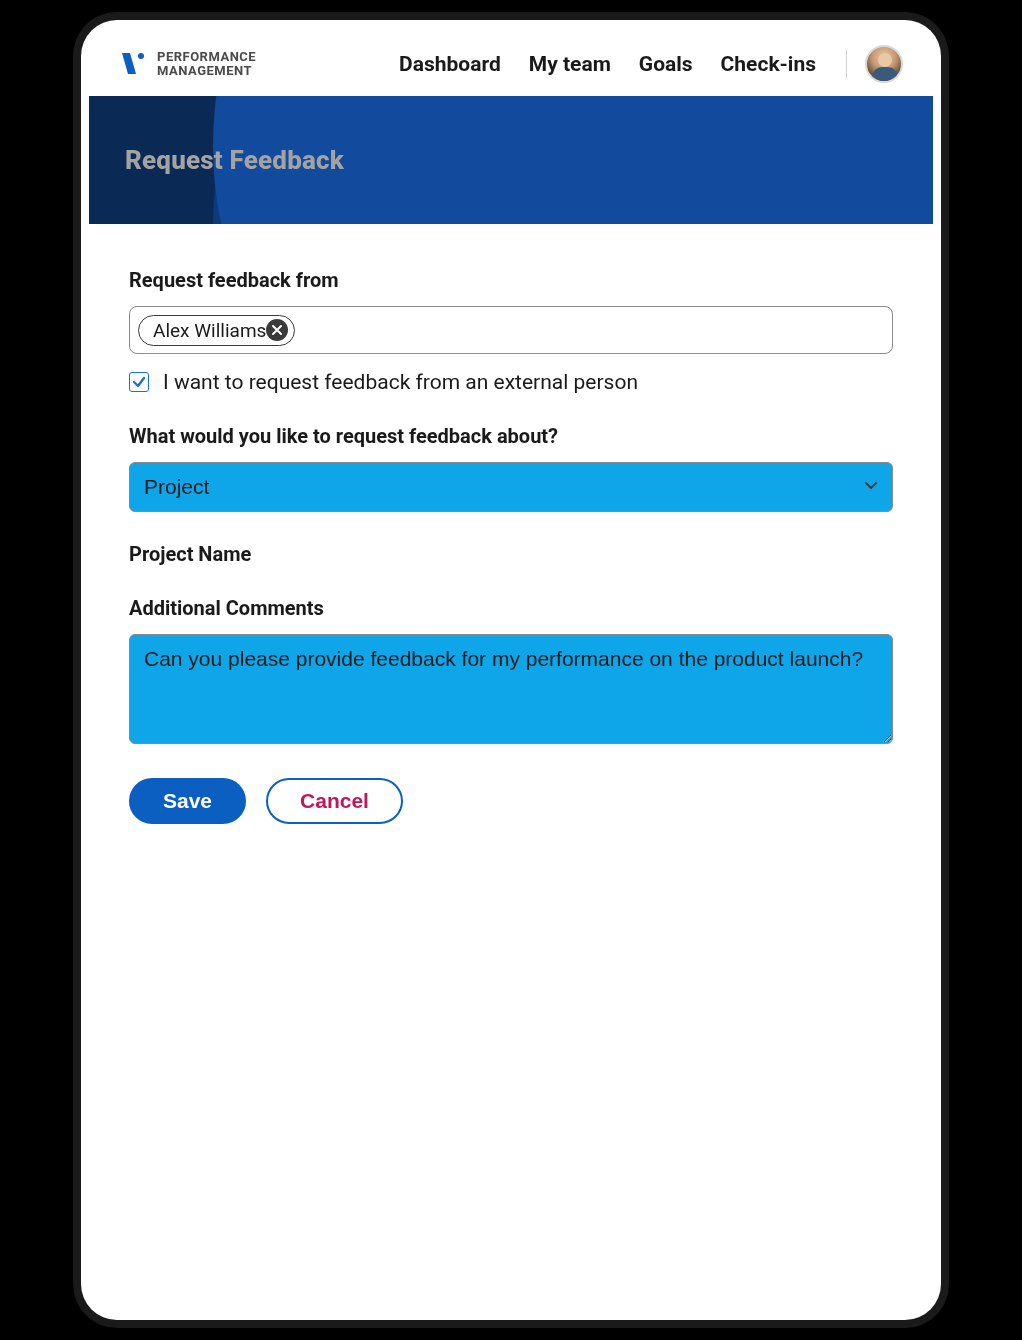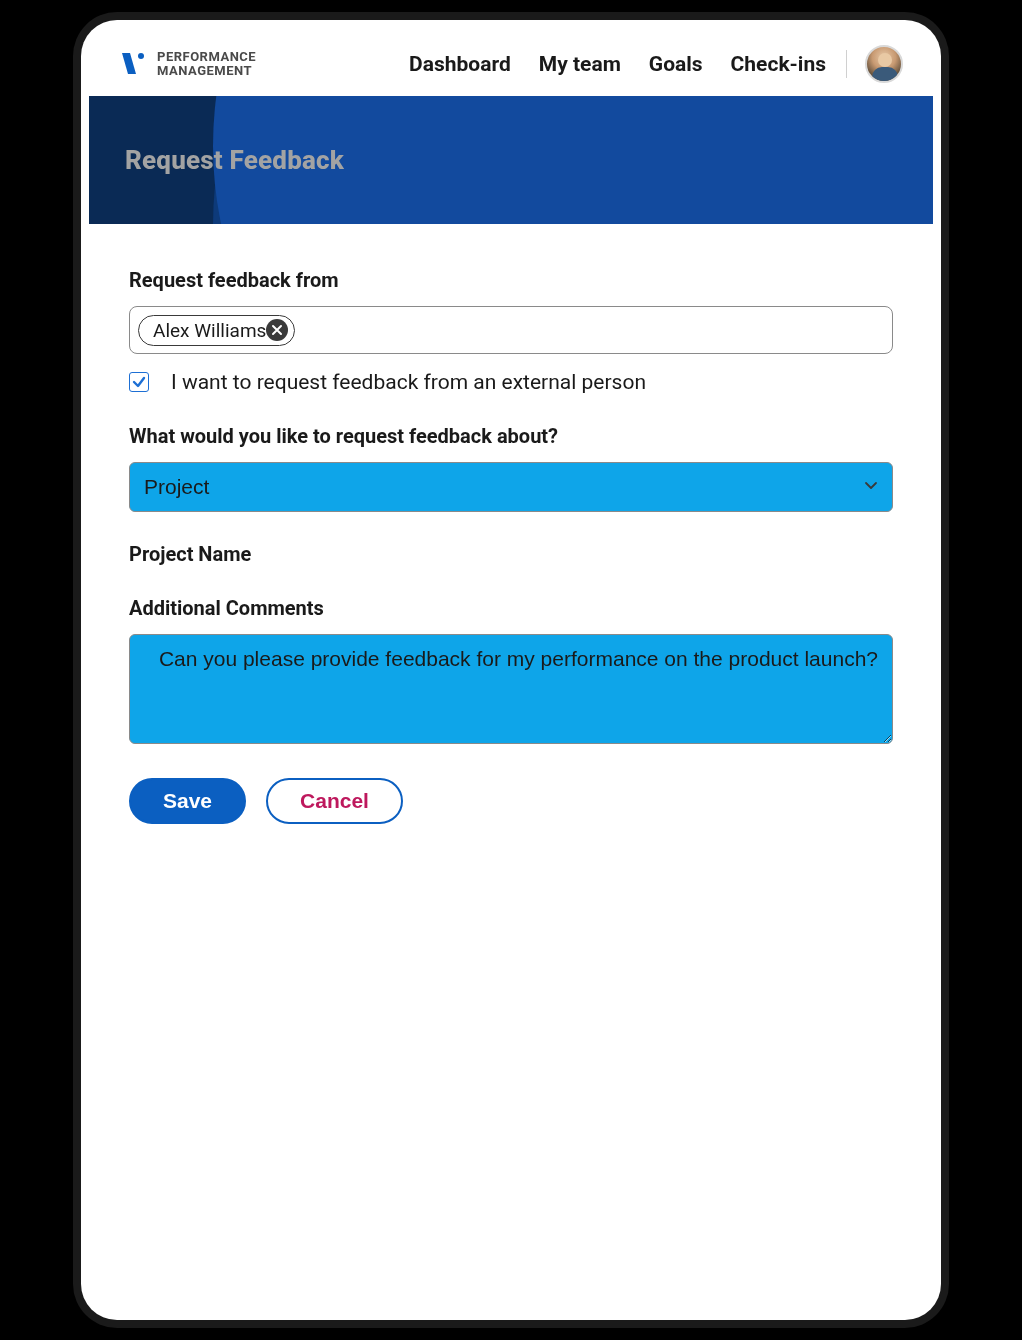--- a/index.html
+++ b/index.html
@@ -58,21 +58,21 @@
       line-height: 1.05;
       font-size: 13px;
       font-weight: 700;
       letter-spacing: 0.5px;
       color: #4a4a4a;
     }
     .nav {
       display: flex;
       gap: 28px;
       margin-left: auto;
-      margin-right: 16px;
+      margin-right: 26px;
       align-items: center;
     }
     .nav-item {
       font-size: 21px;
       font-weight: 700;
       color: #1a1a1a;
       cursor: pointer;
     }
     .nav-divider {
       width: 1px;
@@ -184,21 +184,21 @@
       background: #3a3a3a;
       display: flex;
       align-items: center;
       justify-content: center;
       cursor: pointer;
     }
     .chip-close svg { display: block; }
     .checkbox-row {
       display: flex;
       align-items: center;
-      gap: 22px;
+      gap: 14px;
       margin-top: 16px;
       margin-bottom: 16px;
     }
     .checkbox {
       width: 20px;
       height: 20px;
       border: 1.5px solid #1d6fd4;
       border-radius: 3px;
       display: flex;
       align-items: center;
@@ -236,21 +236,20 @@
       transform: translateY(-50%);
       pointer-events: none;
     }
     .text-input {
       padding: 12px 14px;
     }
     .textarea {
       padding: 12px 14px;
       min-height: 110px;
       resize: vertical;
-      text-align: right;
     }
     .section {
       margin-bottom: 30px;
     }
     .button-row {
       display: flex;
       gap: 20px;
       margin-top: 30px;
     }
     .btn {

